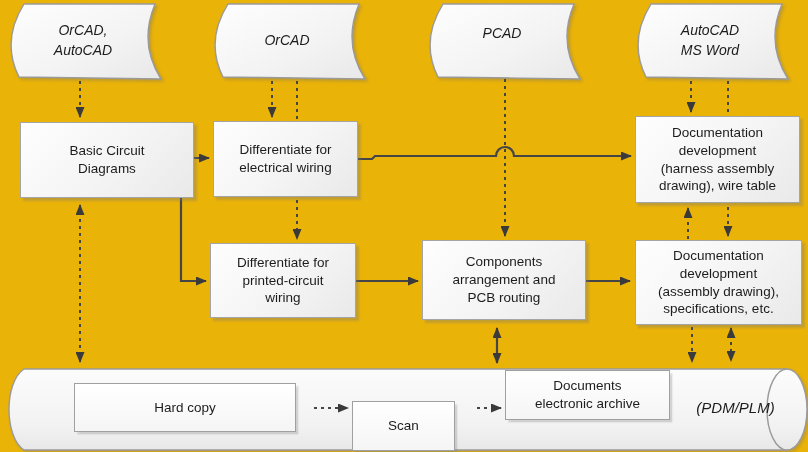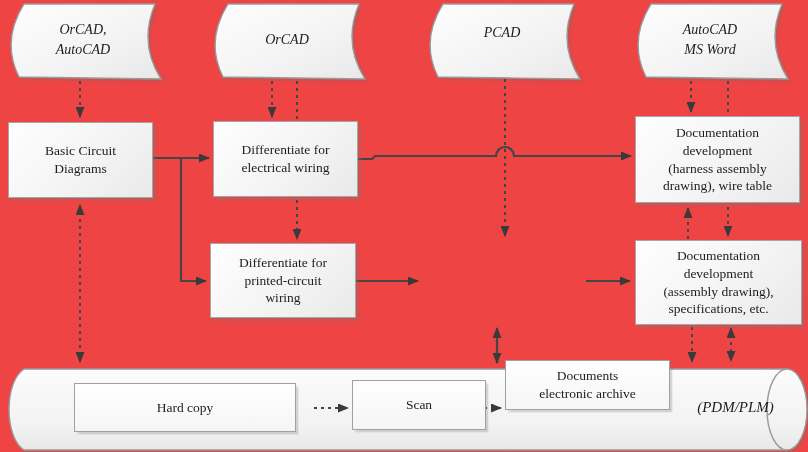--- a/index.html
+++ b/index.html
@@ -1,18 +1,18 @@
 <!DOCTYPE html>
 <html><head>
 <meta charset="utf-8">
 <style>
   html,body { margin:0; padding:0; background:#ffffff; }
   .canvas {
-    position:relative; width:808px; height:452px; background:#ef4444;
-    font-family:Liberation Serif, serif; color:#1c1c1c; overflow:hidden;
+    position:relative; width:808px; height:452px; background:#eab308;
+    font-family:Liberation Sans, sans-serif; color:#1c1c1c; overflow:hidden;
   }
   svg.layer { position:absolute; left:0; top:0; }
   .node {
     position:absolute; box-sizing:border-box;
     display:flex; align-items:center; justify-content:center;
     text-align:center;
   }
   .node span { white-space:pre-line; }
   .pbox {
     border:1.3px solid #a5a5a5;
@@ -96,53 +96,58 @@
     <span>OrCAD</span>
   </div>
   <div class="node srclabel" style="left:429px;top:3px;width:146px;height:60px">
     <span>PCAD</span>
   </div>
   <div class="node srclabel" style="left:637px;top:10px;width:146px;height:60px">
     <span>AutoCAD
 MS Word</span>
   </div>
 
-  <div class="node pbox" style="left:8px;top:122px;width:145px;height:76px">
+  <div class="node pbox" style="left:20px;top:122px;width:174px;height:76px">
     <span>Basic Circuit
 Diagrams</span>
   </div>
   <div class="node pbox" style="left:213px;top:121px;width:145px;height:76px">
     <span>Differentiate for
 electrical wiring</span>
   </div>
   <div class="node pbox" style="left:635px;top:116px;width:165px;height:87px">
     <span>Documentation
 development
 (harness assembly
 drawing), wire table</span>
   </div>
   <div class="node pbox" style="left:210px;top:243px;width:146px;height:75px">
     <span>Differentiate for
 printed-circuit
 wiring</span>
   </div>
+  <div class="node pbox" style="left:422px;top:240px;width:164px;height:80px">
+    <span>Components
+arrangement and
+PCB routing</span>
+  </div>
   <div class="node pbox" style="left:635px;top:240px;width:167px;height:85px">
     <span>Documentation
 development
 (assembly drawing),
 specifications, etc.</span>
   </div>
 
   <div class="node inner" style="left:74px;top:383px;width:222px;height:49px">
     <span>Hard copy</span>
   </div>
-  <div class="node inner" style="left:352px;top:380px;width:134px;height:50px">
+  <div class="node inner" style="left:352px;top:401px;width:103px;height:50px">
     <span>Scan</span>
   </div>
-  <div class="node inner" style="left:505px;top:360px;width:165px;height:50px">
+  <div class="node inner" style="left:505px;top:370px;width:165px;height:50px">
     <span>Documents
 electronic archive</span>
   </div>
   <div class="node pdm" style="left:683px;top:393px;width:105px;height:28px">
     <span>(PDM/PLM)</span>
   </div>
 
 </div>
 
 </body></html>

